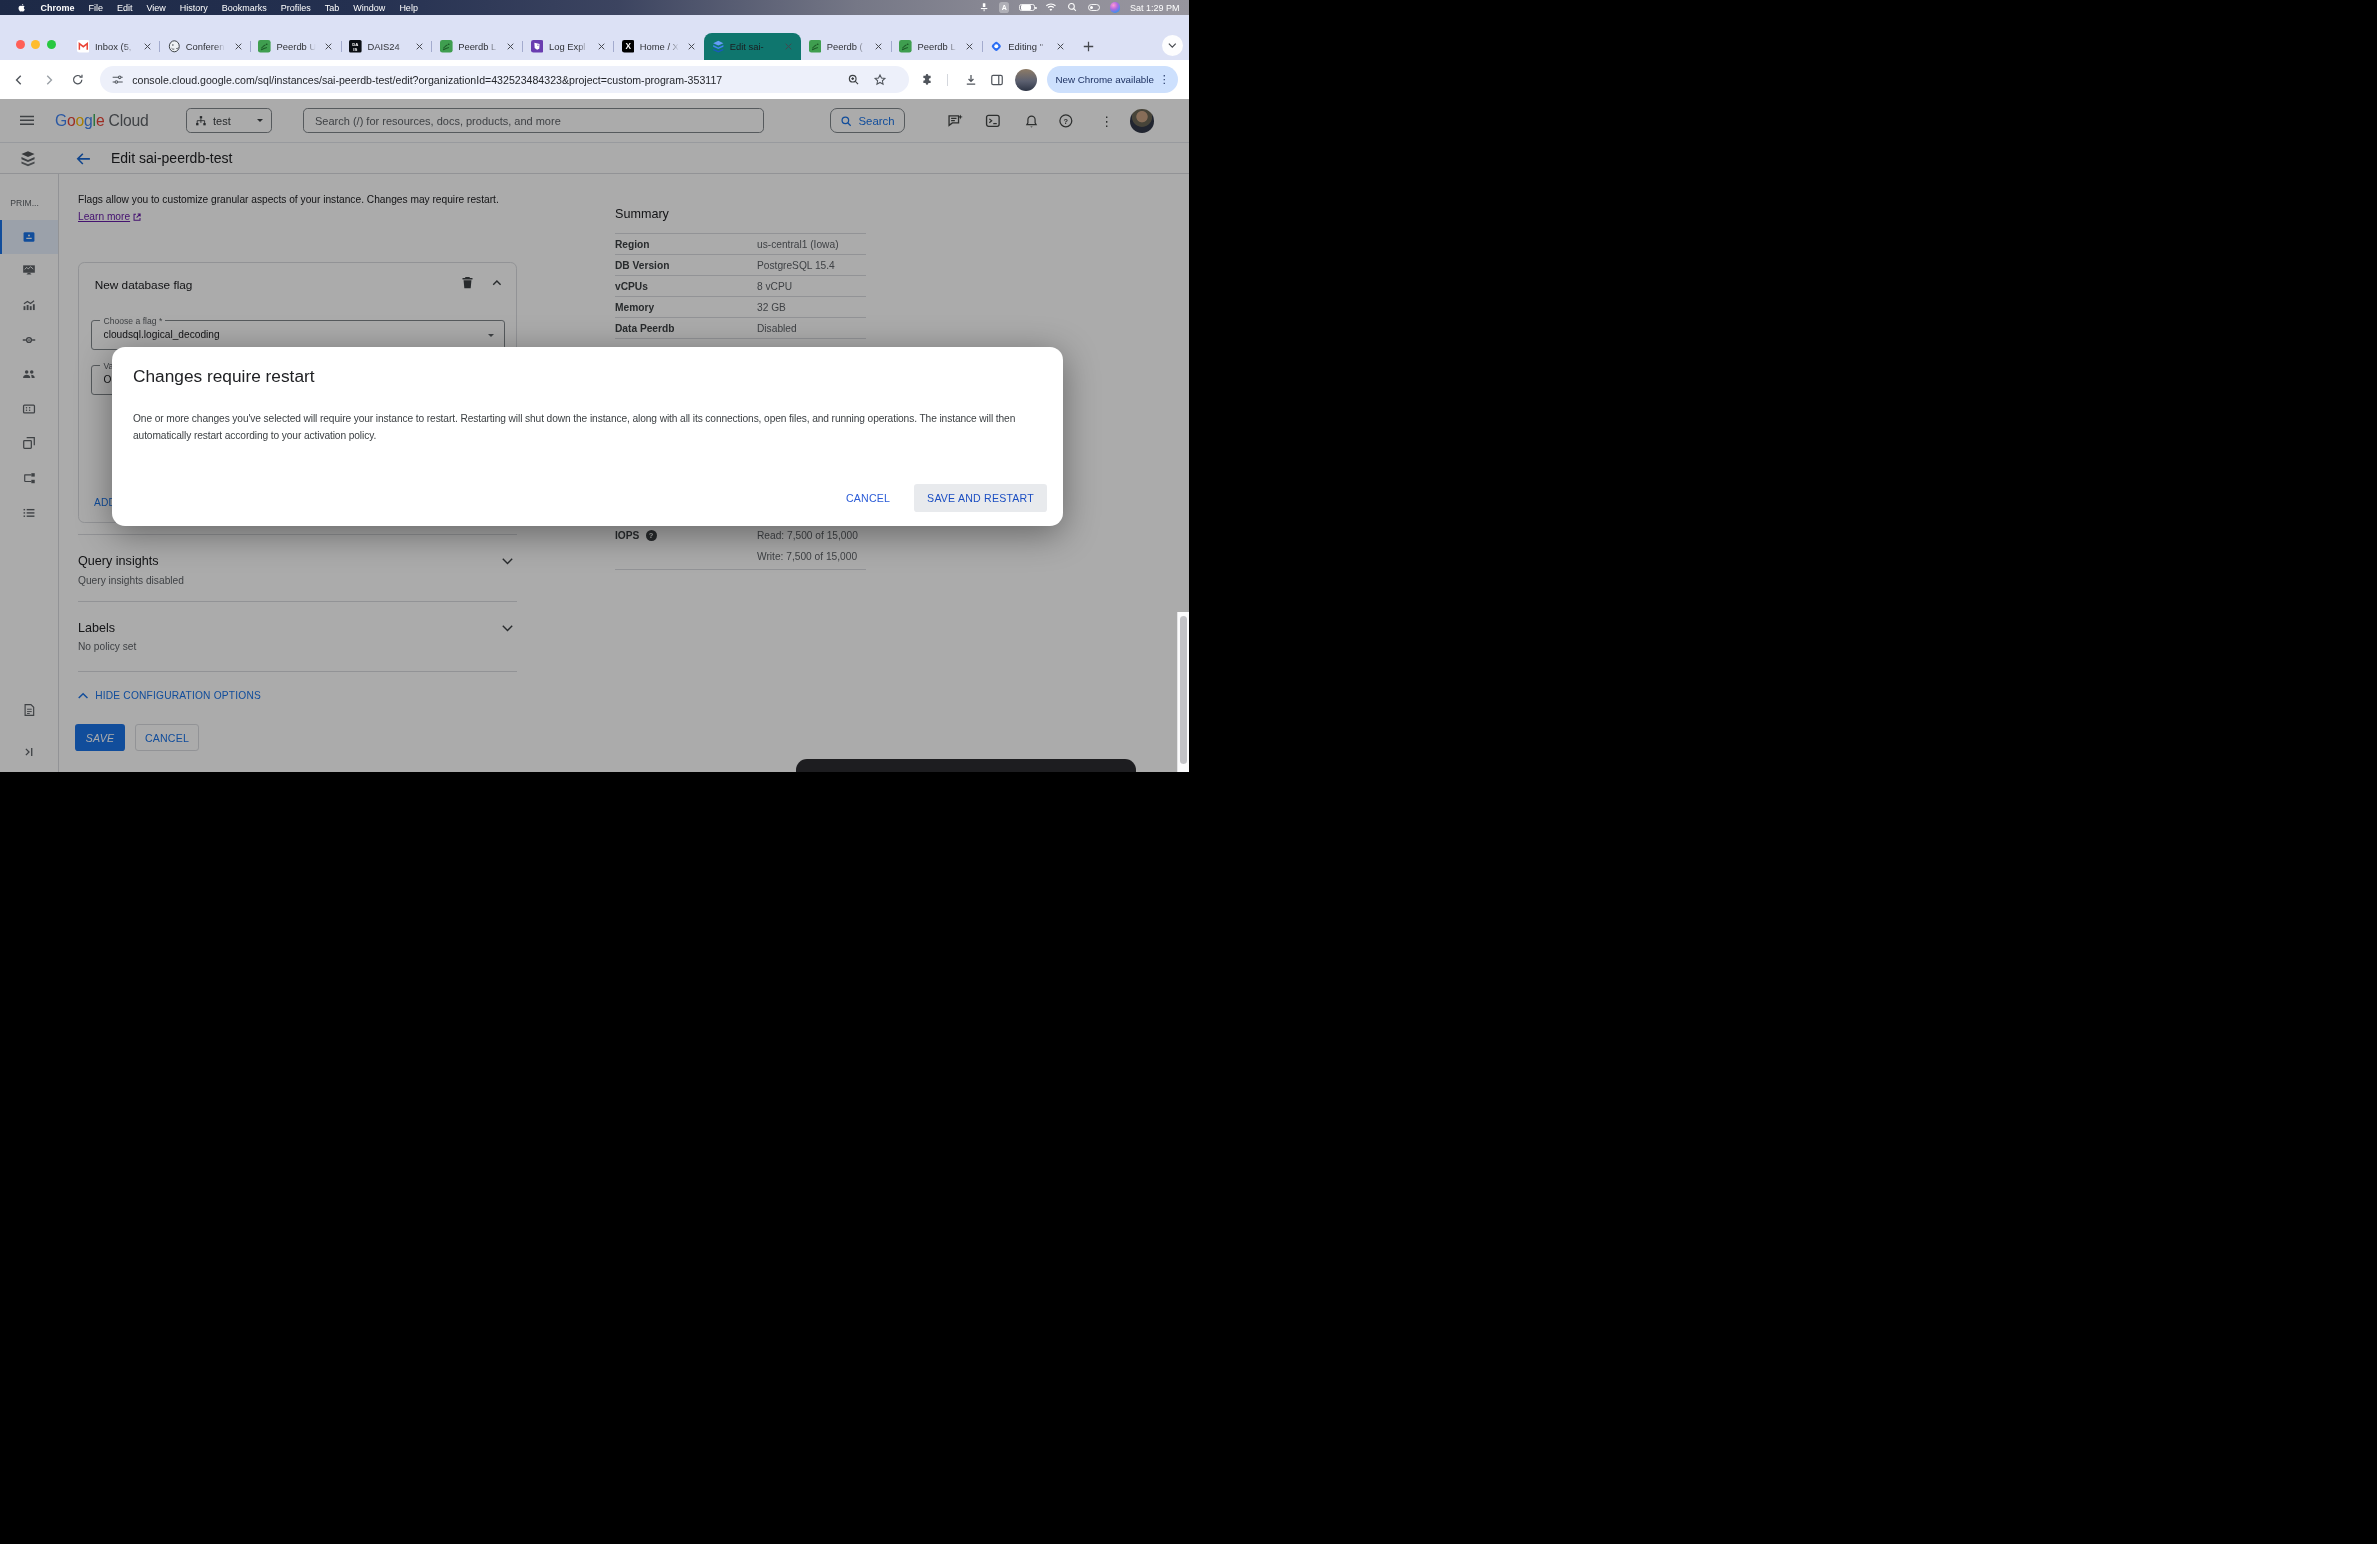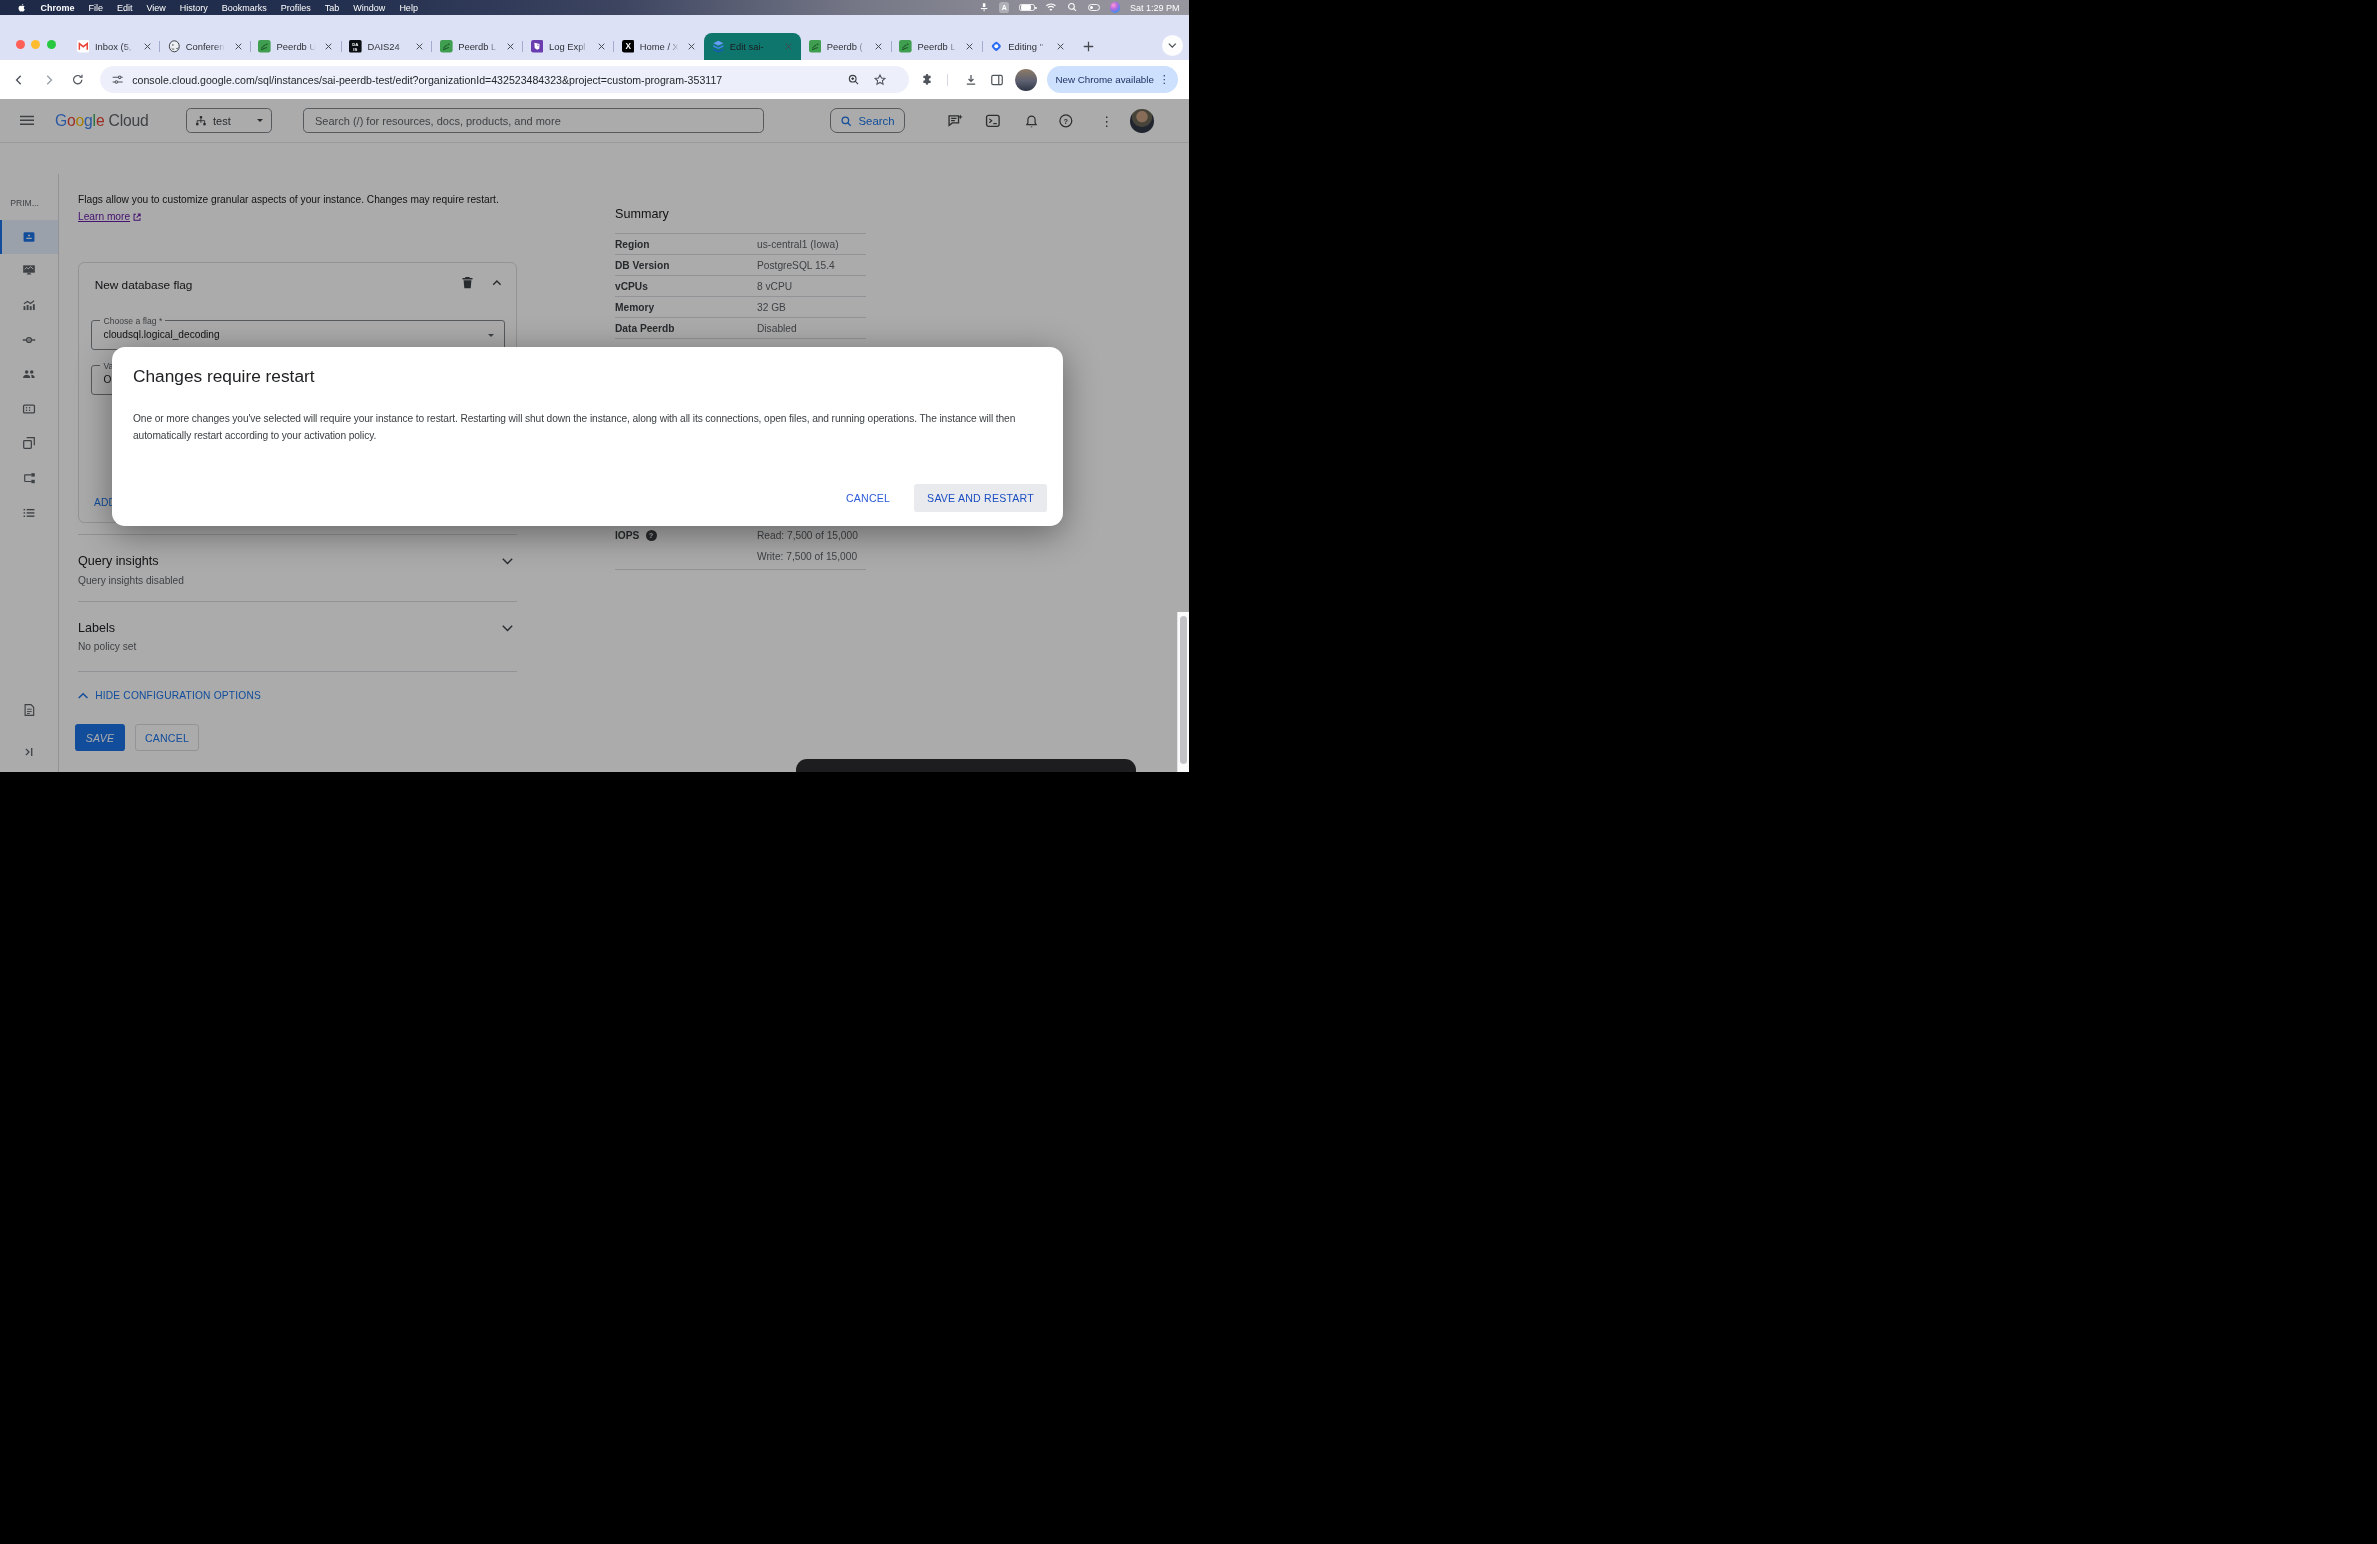--- a/index.html
+++ b/index.html
@@ -475,20 +475,35 @@
       <span class="hicon" style="left:1057px;">
           <svg width="15.7" height="15.7" viewBox="0 0 20 20">
             <circle cx="10" cy="10" r="7.6" fill="none" stroke="#444746" stroke-width="1.6"></circle>
             <text x="10" y="13.6" text-anchor="middle" font-size="9.5" font-weight="bold" fill="#444746">?</text>
           </svg>
         </span>
       <span class="hicon" style="left:1098px;font-size:13.4px;color:#444746;">⋮</span>
       <span class="ab" style="left:1130px;top:10.2px;width:23.6px;height:23.6px;border-radius:50%;background:radial-gradient(circle at 50% 32%,#c9a384 0 26%,#6b6655 30% 48%,#323848 52% 100%);"></span>
     </div>
 
+    <div class="gcp-titlebar">
+      <span class="ab" style="left:19px;top:7px;">
+          <svg width="18" height="18" viewBox="0 0 22 22">
+            <path d="M11 1.5l8 3.5-8 3.5-8-3.5z" fill="#525559"></path>
+            <path d="M3 8.7l8 3.5 8-3.5v2.6l-8 3.5-8-3.5z" fill="#5f6368"></path>
+            <path d="M3 14l8 3.5 8-3.5v2.6L11 20l-8-3.4z" fill="#6d7175"></path>
+          </svg>
+        </span>
+      <span class="ab" style="left:75px;top:7.9px;">
+          <svg width="15.7" height="15.7" viewBox="0 0 20 20" fill="none" stroke="#1967d2" stroke-width="2">
+            <path d="M10 3.5L3.5 10l6.5 6.5M3.5 10H19"></path>
+          </svg>
+        </span>
+      <span class="pgtitle">Edit sai-peerdb-test</span>
+    </div>
 
     <div class="gcp-sidebar">
       <span class="prim">PRIM...</span>
       <div class="snav active" style="top:46px;">
           <svg width="14" height="14" viewBox="0 0 18 18">
             <rect x="2" y="3" width="14" height="12" rx="1.6" fill="#1a73e8"></rect>
             <circle cx="9" cy="7" r="1.2" fill="#fff"></circle>
             <rect x="5.5" y="10" width="7" height="1.5" fill="#fff"></rect>
           </svg>
         </div>

